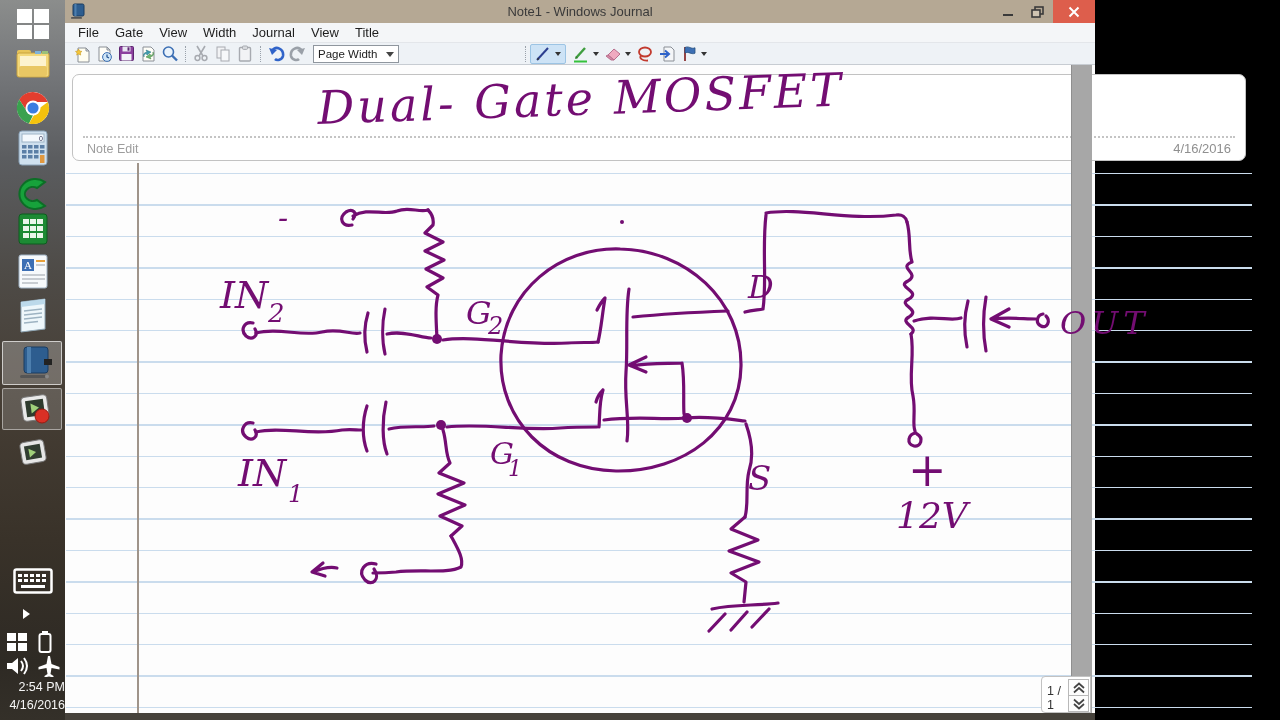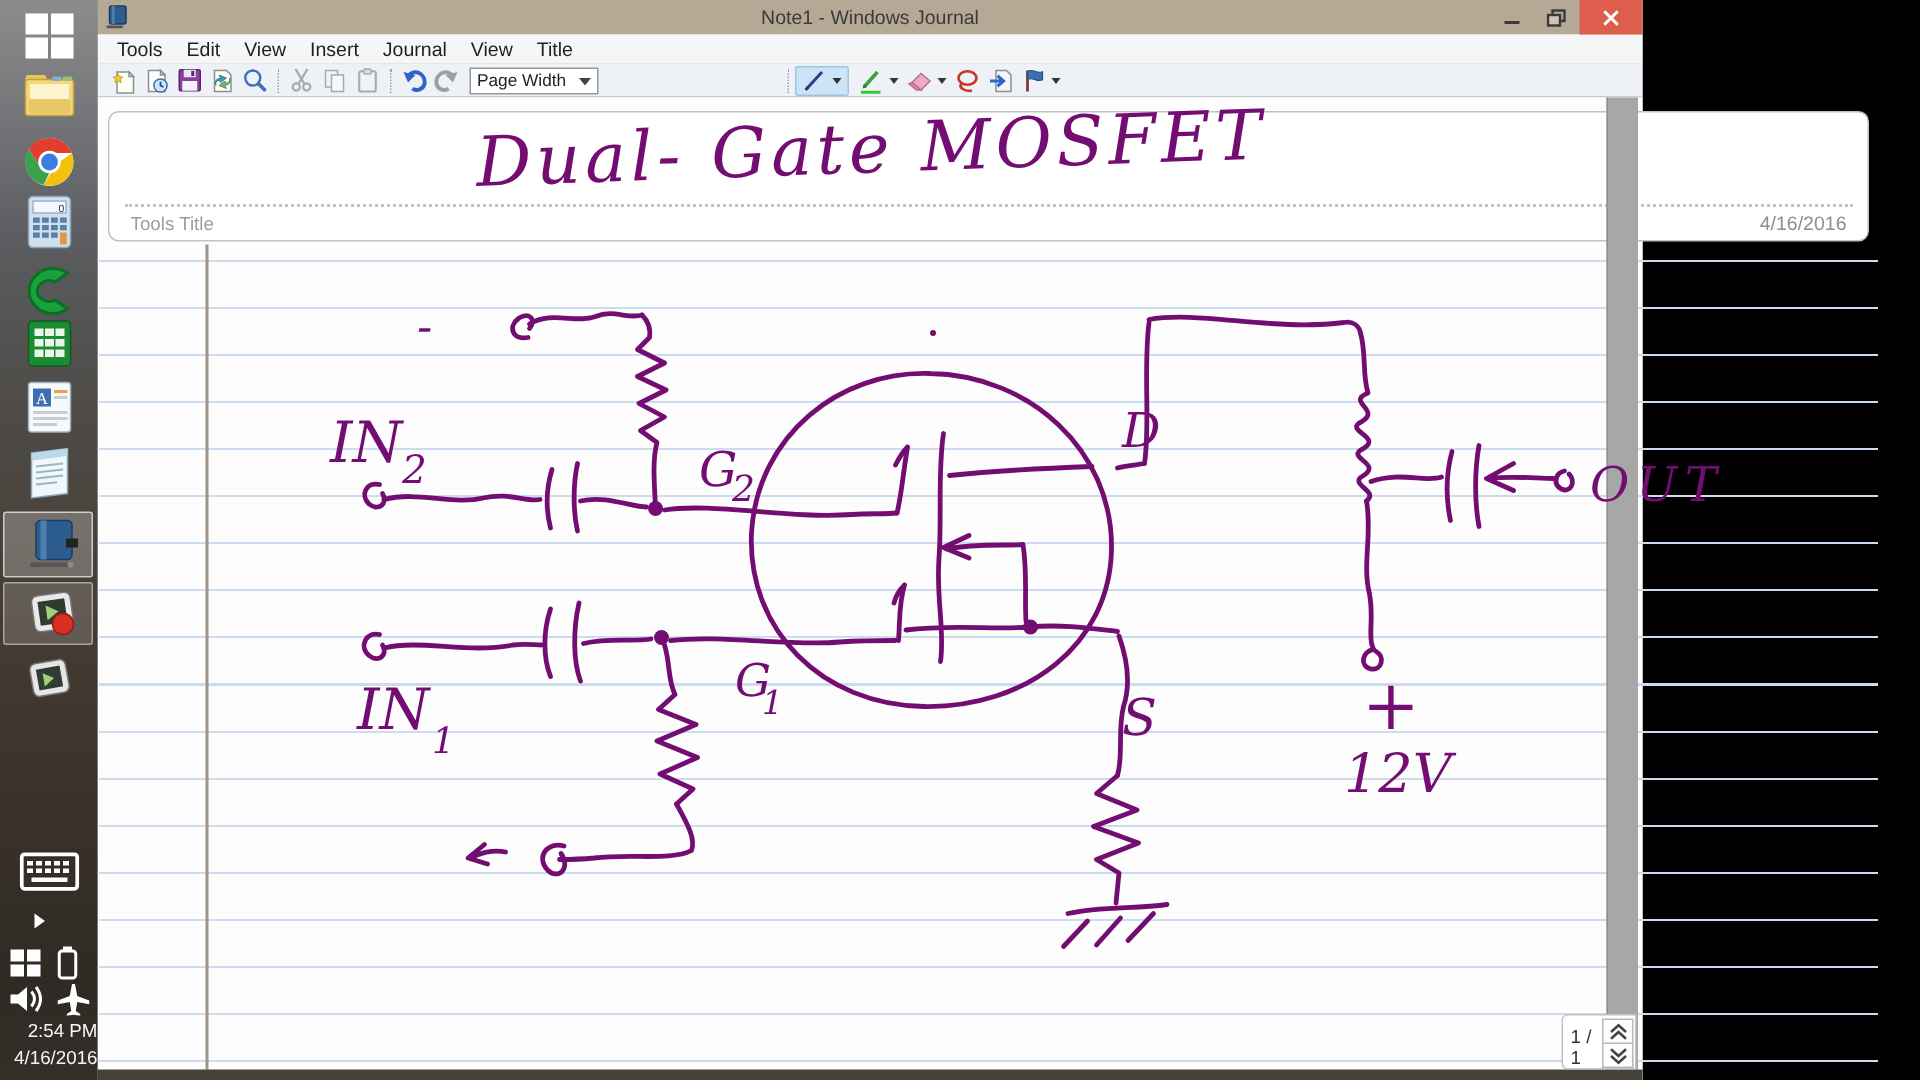--- a/index.html
+++ b/index.html
@@ -257,24 +257,24 @@
         </div>
         <div class="wbtn close">
           <svg class="ic" width="12" height="12" viewBox="0 0 12 12">
             <path d="M1.5 1.5 L10.5 10.5 M10.5 1.5 L1.5 10.5" stroke="#fff" stroke-width="2"></path>
           </svg>
         </div>
       </div>
     </div>
 
     <div class="menubar">
-      <div class="menu-item">Tools</div>
-      <div class="menu-item">Edit</div>
+      <div class="menu-item">File</div>
+      <div class="menu-item">Gate</div>
       <div class="menu-item">View</div>
-      <div class="menu-item">Insert</div>
+      <div class="menu-item">Width</div>
       <div class="menu-item">Journal</div>
       <div class="menu-item">View</div>
       <div class="menu-item">Title</div>
     </div>
 
     <div class="toolbar">
       <div class="tbtn">
         <svg class="ic" width="17" height="18" viewBox="0 0 17 18">
           <path d="M4 3 h8 l3 3 v11 h-11 z" fill="#fffef2" stroke="#8a8f96"></path>
             <path d="M12 3 l3 3 h-3 z" fill="#dfe3e8" stroke="#8a8f96"></path>
@@ -390,21 +390,21 @@
           <line x1="4" y1="2" x2="4" y2="16" stroke="#8a3030" stroke-width="1.8"></line>
           <path d="M4 2.5 C8 0.5 10 4.5 14 2.8 L14 8.2 C10 10 8 6 4 8 Z" fill="#3c6fb4" stroke="#26507f" stroke-width="0.8"></path>
         </svg>
       </div>
       <div class="darr"></div>
     </div>
 
     <div class="content">
       <div class="titlebox">
         <div class="dots"></div>
-        <div class="ph">Tools Title</div>
+        <div class="ph">Note Edit</div>
         <div class="dt">4/16/2016</div>
       </div>
       <div class="ruled"></div>
       <div class="marginline"></div>
       <div class="scrollbar"></div>
       <div class="pagenav">
         <div class="pg">1 / 1</div>
         <div class="btns">
           <div class="nbtn">
             <svg class="ic" width="14" height="12" viewBox="0 0 14 12">

